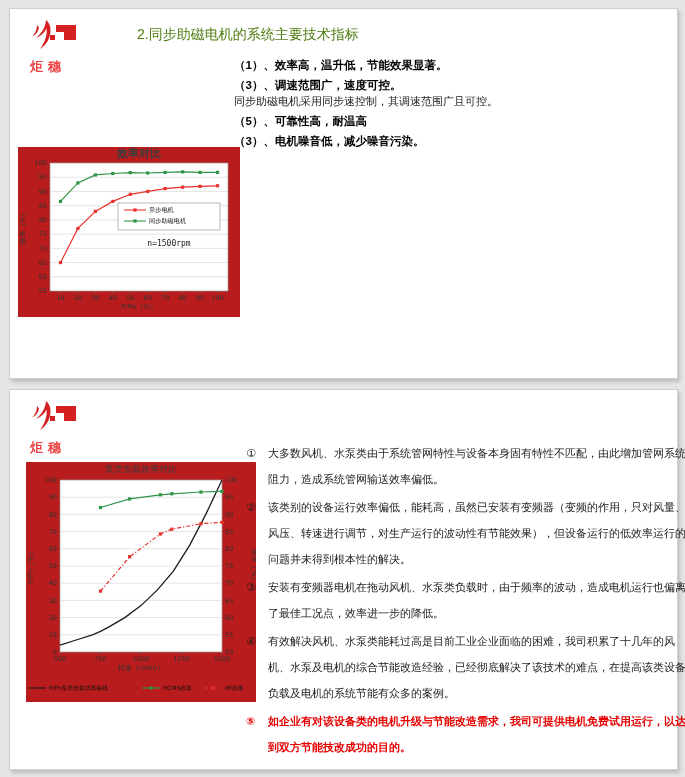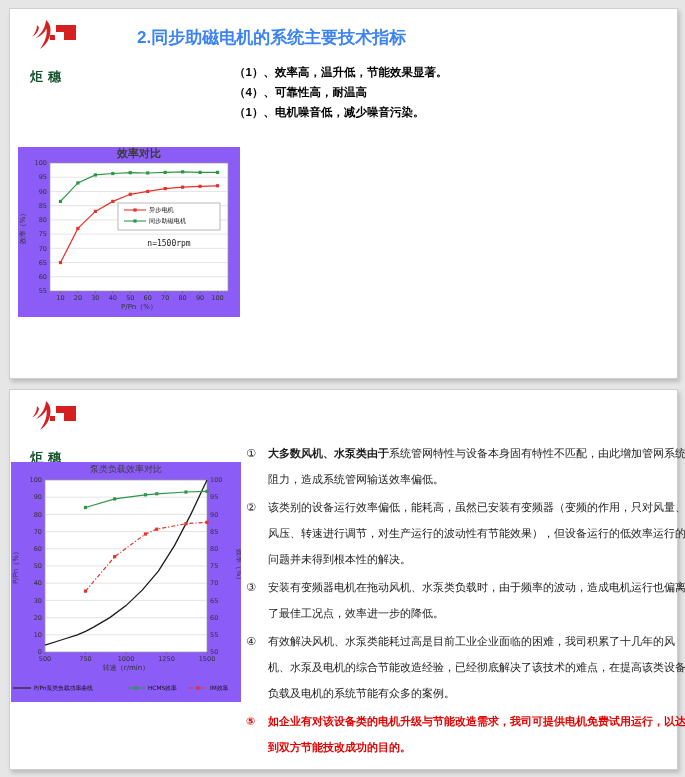--- a/index.html
+++ b/index.html
@@ -4,42 +4,42 @@
 <style>
   html,body{margin:0;padding:0}
   body{width:685px;height:777px;background:#e6e6e6;position:relative;overflow:hidden;
        font-family:"Liberation Sans","DejaVu Sans",sans-serif;}
   .card{position:absolute;left:9px;width:667px;background:#fff;border:1px solid #cfcfcf;
         box-shadow:2px 3px 4px rgba(0,0,0,.18);}
   #card1{top:8px;height:369px}
   #card2{top:389px;height:379px}
 
   .logo{position:absolute;left:20px;top:10px;width:84px}
-  .logo-cn{font-size:13px;color:#14532d;letter-spacing:5px;font-weight:bold;margin-top:11px}
-
-  .sec-title{position:absolute;font-weight:bold;font-size:17px;color:#3b82f6;white-space:nowrap}
+  .logo-cn{font-size:13px;color:#ef4444;letter-spacing:5px;font-weight:bold;margin-top:1px}
+
+  .sec-title{position:absolute;font-weight:normal;font-size:14px;color:#4d7c0f;white-space:nowrap}
   #card1 .sec-title{left:127px;top:17px}
   #card2 .sec-title{left:125px;top:26px}
 
-  .body2{position:absolute;left:224px;top:51px;width:452px;font-size:11px;line-height:15px;color:#1c1c1c;
+  .body2{position:absolute;left:224px;top:44px;width:452px;font-size:11px;line-height:15px;color:#1c1c1c;
          font-family:"Liberation Serif","DejaVu Serif",serif;}
   .item-h{font-weight:bold;font-size:11.5px;color:#000;margin:5px 0 1px;
           font-family:"Liberation Sans","DejaVu Sans",sans-serif;}
   .item-p{margin:0 0 1px}
   .indent{text-indent:2em}
 
-  .chart{position:absolute;background:#8b5cf6}
+  .chart{position:absolute;background:#b91c1c}
   #chart1{left:8px;top:138px;width:222px;height:170px}
-  #chart2{left:1px;top:72px;width:230px;height:240px}
+  #chart2{left:16px;top:72px;width:230px;height:240px}
 
   .s3-list{position:absolute;left:236px;top:50px;width:442px;font-size:11px;color:#1c1c1c;
            font-family:"Liberation Serif","DejaVu Serif",serif;}
   .s3-item{display:flex;line-height:26px;margin-bottom:2px}
   .s3-num{flex:none;width:22px;font-family:"Liberation Sans","DejaVu Sans",sans-serif}
-  .s3-lead{font-weight:bold}
+  .s3-lead{font-weight:normal}
   .s3-item.red{color:#e60000;font-weight:bold}
 </style>
 </head>
 <body>
 
 <div class="card" id="card1">
 
   <div class="logo">
     <svg width="52" height="34" viewBox="0 0 52 34">
       <path d="M16 1 C15.5 8 12 14 6 19 C11 17 14.5 13.5 16.5 9.5 C17.5 16 15 23 10 30 C17 25.5 20.5 18.5 20.5 11 C20.5 6 18.5 3 16 1 Z" fill="#d42020"></path>
@@ -123,22 +123,24 @@
         <rect x="115.4" y="61.4" width="3.2" height="3.2" fill="#e8312a"></rect>
         <text x="131" y="65.2" font-size="6.2" text-anchor="start" fill="#111" font-family="'DejaVu Sans','Liberation Sans',sans-serif">异步电机</text>
         <line x1="106" y1="74" x2="128" y2="74" stroke="#2c9646" stroke-width="1.1"></line>
         <rect x="115.4" y="72.4" width="3.2" height="3.2" fill="#2c9646"></rect>
         <text x="131" y="76.2" font-size="6.2" text-anchor="start" fill="#111" font-family="'DejaVu Sans','Liberation Sans',sans-serif">同步助磁电机</text>
         <text x="151" y="99" font-size="8" text-anchor="middle" fill="#222" font-family="'DejaVu Sans Mono','Liberation Mono',monospace">n=1500rpm</text>
       </svg></div>
 
   <div class="body2">
     <div class="item-h">（1）、效率高，温升低，节能效果显著。</div>
-    <div class="item-h">（4）、可靠性高，耐温高</div>
-    <div class="item-h">（1）、电机噪音低，减少噪音污染。</div>
+    <div class="item-h">（3）、调速范围广，速度可控。</div>
+    <div class="item-p">同步助磁电机采用同步速控制，其调速范围广且可控。</div>
+    <div class="item-h">（5）、可靠性高，耐温高</div>
+    <div class="item-h">（3）、电机噪音低，减少噪音污染。</div>
   </div>
 </div>
 
 <div class="card" id="card2">
 
   <div class="logo">
     <svg width="52" height="34" viewBox="0 0 52 34">
       <path d="M16 1 C15.5 8 12 14 6 19 C11 17 14.5 13.5 16.5 9.5 C17.5 16 15 23 10 30 C17 25.5 20.5 18.5 20.5 11 C20.5 6 18.5 3 16 1 Z" fill="#d42020"></path>
       <path d="M7 6 C7 11 5 14.5 2 17.5 C6 16 8.2 12.5 9 8.5 Z" fill="#d42020"></path>
       <rect x="26" y="6" width="20" height="15" fill="#d42020"></rect>

